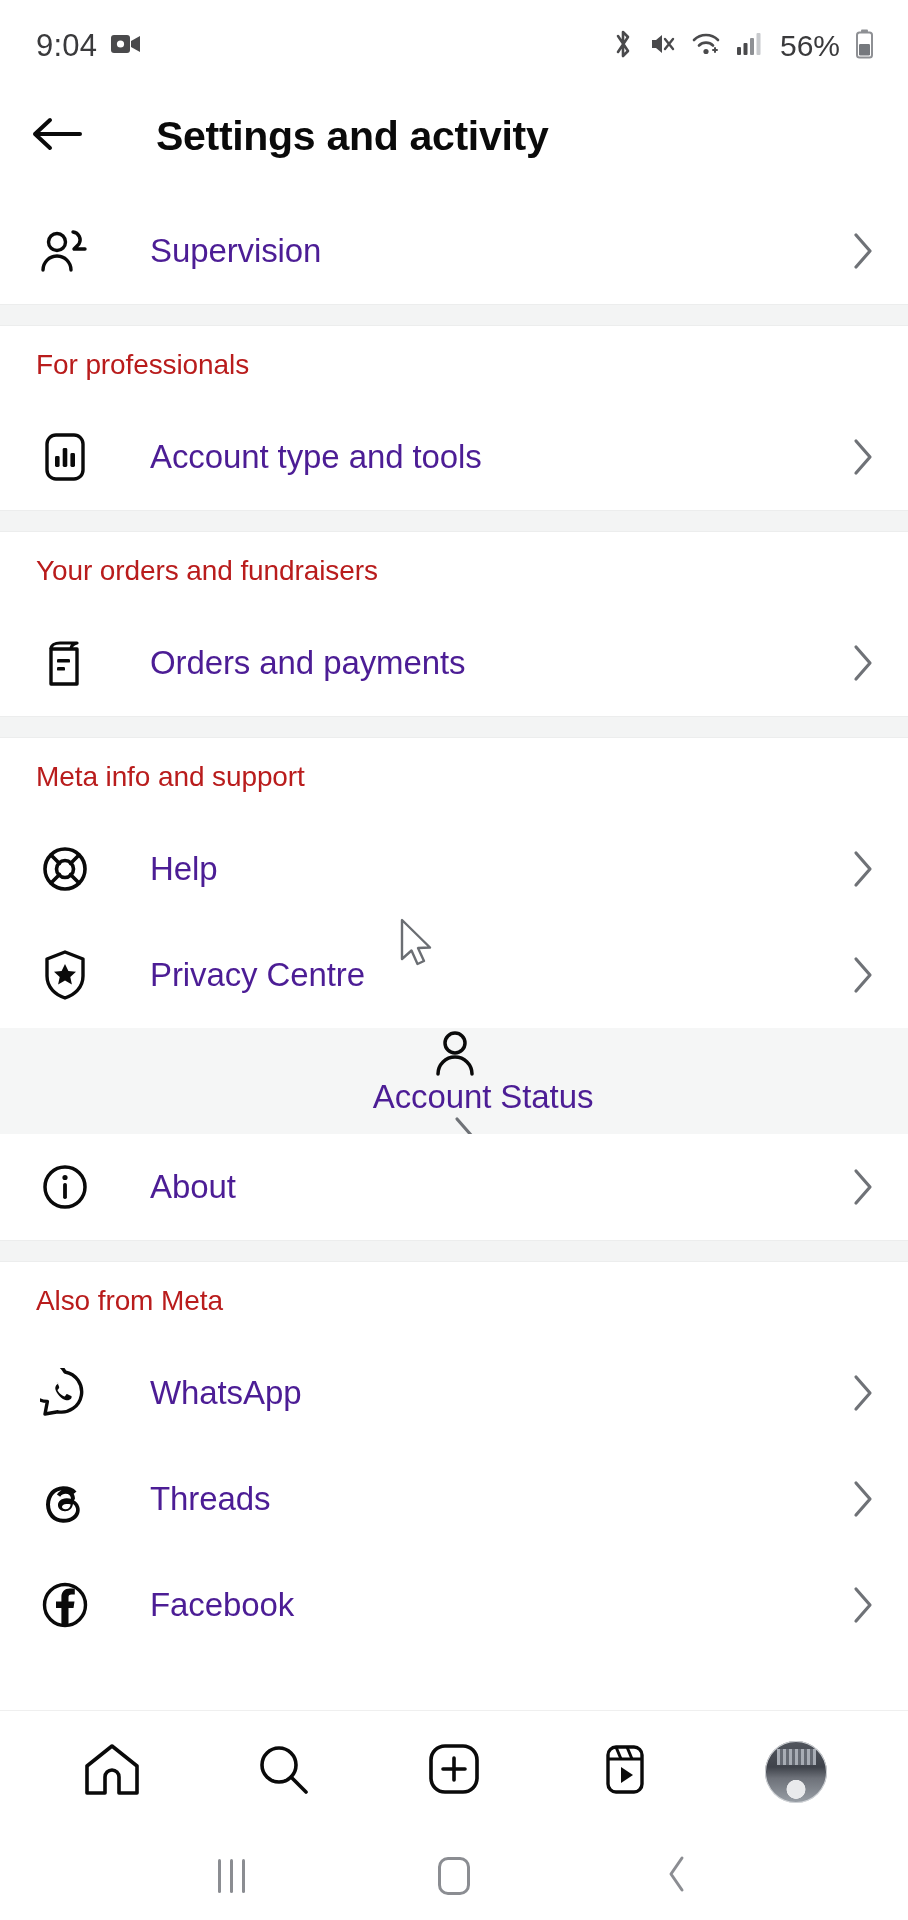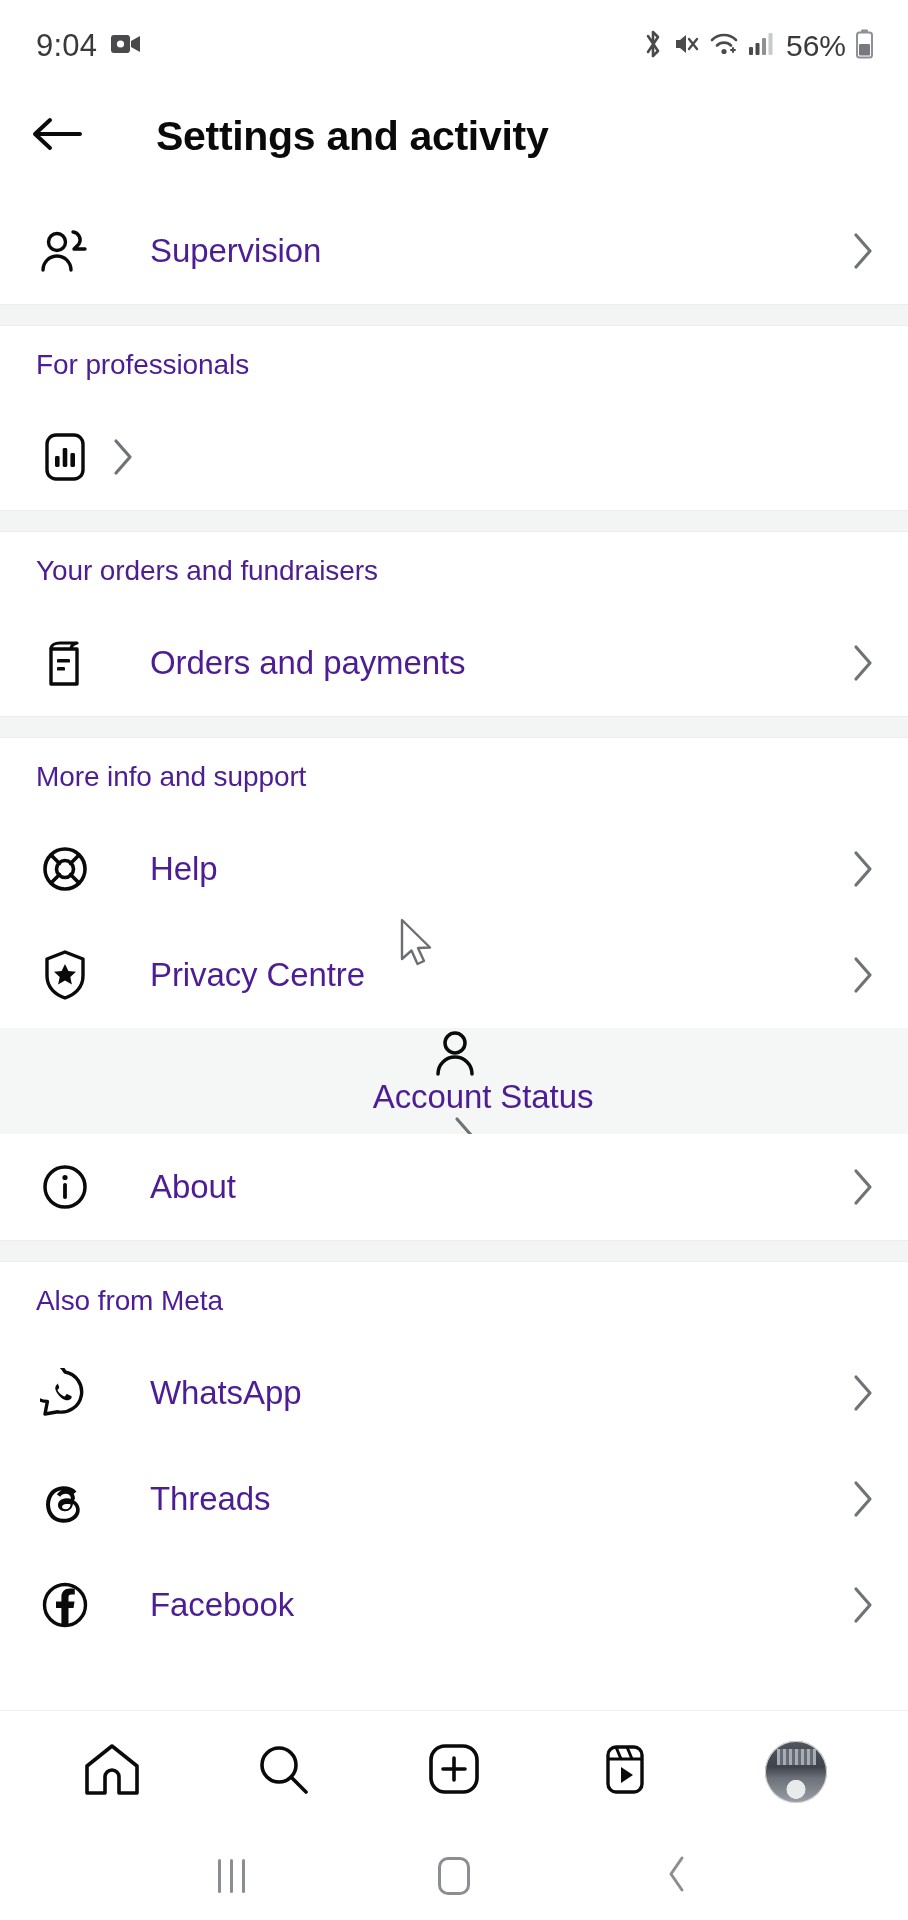--- a/index.html
+++ b/index.html
@@ -12,21 +12,21 @@
   #screen { position:relative; width:908px; height:1920px; background:#fff; }
 
   
   .statusbar{
     position:absolute; left:0; top:0; width:908px; height:92px;
     display:flex; align-items:center; justify-content:space-between;
     padding:0 34px 0 36px;
   }
   .sb-left{ display:flex; align-items:center; gap:14px; }
   .sb-time{ font-size:31px; color:#3a3a3c; letter-spacing:.2px; font-family:"Liberation Sans", sans-serif; }
-  .sb-right{ display:flex; align-items:center; gap:9px; }
+  .sb-right{ display:flex; align-items:center; gap:15px; }
   .sb-pct{ font-size:30px; color:#3a3a3c; margin-left:3px; }
   .sb-ic{ display:block; }
 
   
   .header{
     position:absolute; left:0; top:92px; width:908px; height:88px;
     display:flex; align-items:center;
   }
   .back-btn{ width:112px; display:flex; align-items:center; justify-content:center; }
   .page-title{
@@ -45,21 +45,21 @@
   .row-ic{ width:58px; min-width:58px; display:flex; align-items:center; justify-content:center; }
   .row-label{
     flex:1; margin-left:56px; font-size:33px; color:#4c1d95;
     letter-spacing:-.1px; font-family:"Liberation Sans", sans-serif;
   }
   .chev{ width:40px; display:flex; align-items:center; justify-content:flex-end; }
 
   .sec-gap{ height:22px; background:#f3f4f4; border-top:1px solid #eceded; border-bottom:1px solid #eceded; }
   .sec-head{
     height:78px; display:flex; align-items:center; padding:0 36px;
-    font-size:28px; color:#4c1d95; letter-spacing:-.1px;
+    font-size:28px; color:#b91c1c; letter-spacing:-.1px;
     font-family:"Liberation Sans", sans-serif; background:#fff;
   }
   .pad-top{ height:18px; background:#fff; }
 
   
   .cursor{ position:absolute; left:399px; top:918px; z-index:40; pointer-events:none; }
 
   
   .appnav{
     position:absolute; left:0; bottom:88px; width:908px; height:122px;
@@ -182,20 +182,21 @@
     <div class="sec-head">For professionals</div>
     <div class="row">
       <span class="row-ic">
         <svg width="46" height="50" viewBox="0 0 46 50">
           <rect x="5" y="3" width="36" height="44" rx="9" fill="none" stroke="#0a0a0a" stroke-width="3.4"></rect>
           <rect x="13" y="24" width="4.6" height="11" rx="1.4" fill="#0a0a0a"></rect>
           <rect x="20.7" y="16" width="4.6" height="19" rx="1.4" fill="#0a0a0a"></rect>
           <rect x="28.4" y="21" width="4.6" height="14" rx="1.4" fill="#0a0a0a"></rect>
         </svg>
       </span>
+      <span class="row-label">Account type and tools</span>
       <span class="chev">
         <svg width="22" height="38" viewBox="0 0 22 38">
             <path d="M4 3 L18 19 L4 35" fill="none" stroke="#6f7277" stroke-width="3.2" stroke-linecap="round" stroke-linejoin="round"></path>
           </svg>
       </span>
     </div>
 
     <div class="sec-gap"></div>
     <div class="sec-head">Your orders and fundraisers</div>
     <div class="row">
@@ -209,21 +210,21 @@
       </span>
       <span class="row-label">Orders and payments</span>
       <span class="chev">
         <svg width="22" height="38" viewBox="0 0 22 38">
             <path d="M4 3 L18 19 L4 35" fill="none" stroke="#6f7277" stroke-width="3.2" stroke-linecap="round" stroke-linejoin="round"></path>
           </svg>
       </span>
     </div>
 
     <div class="sec-gap"></div>
-    <div class="sec-head">More info and support</div>
+    <div class="sec-head">Meta info and support</div>
 
     <div class="row">
       <span class="row-ic">
         <svg width="50" height="50" viewBox="0 0 50 50">
           <circle cx="25" cy="25" r="20" fill="none" stroke="#0a0a0a" stroke-width="3.6"></circle>
           <circle cx="25" cy="25" r="8.5" fill="none" stroke="#0a0a0a" stroke-width="3.6"></circle>
           <path d="M11 11 L19.5 19.5 M39 11 L30.5 19.5 M11 39 L19.5 30.5 M39 39 L30.5 30.5" stroke="#0a0a0a" stroke-width="3.6" stroke-linecap="round"></path>
         </svg>
       </span>
       <span class="row-label">Help</span>

